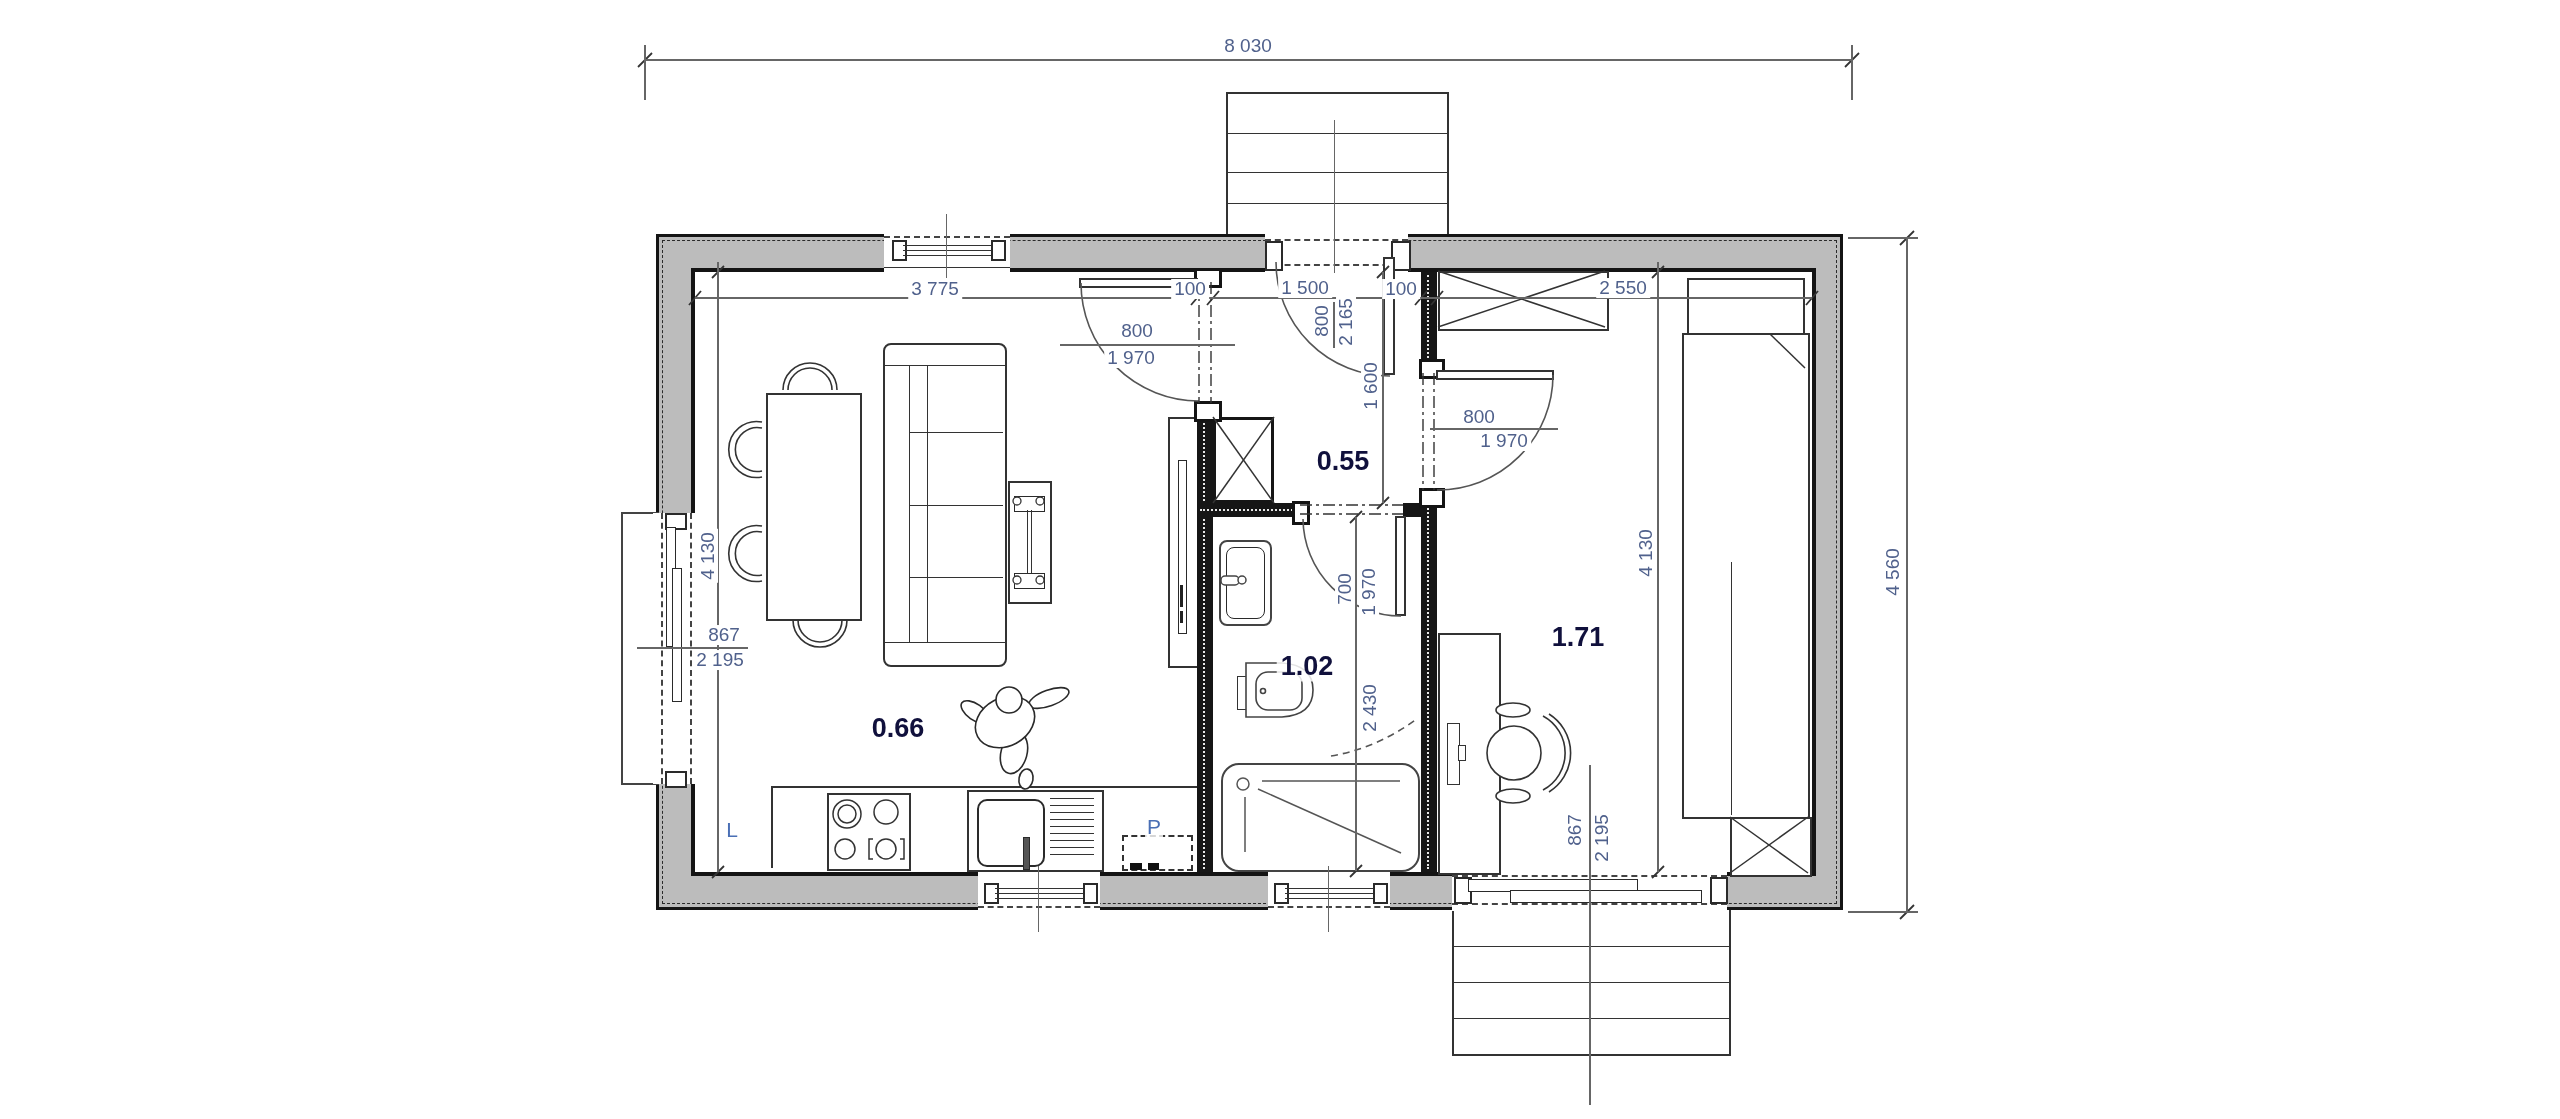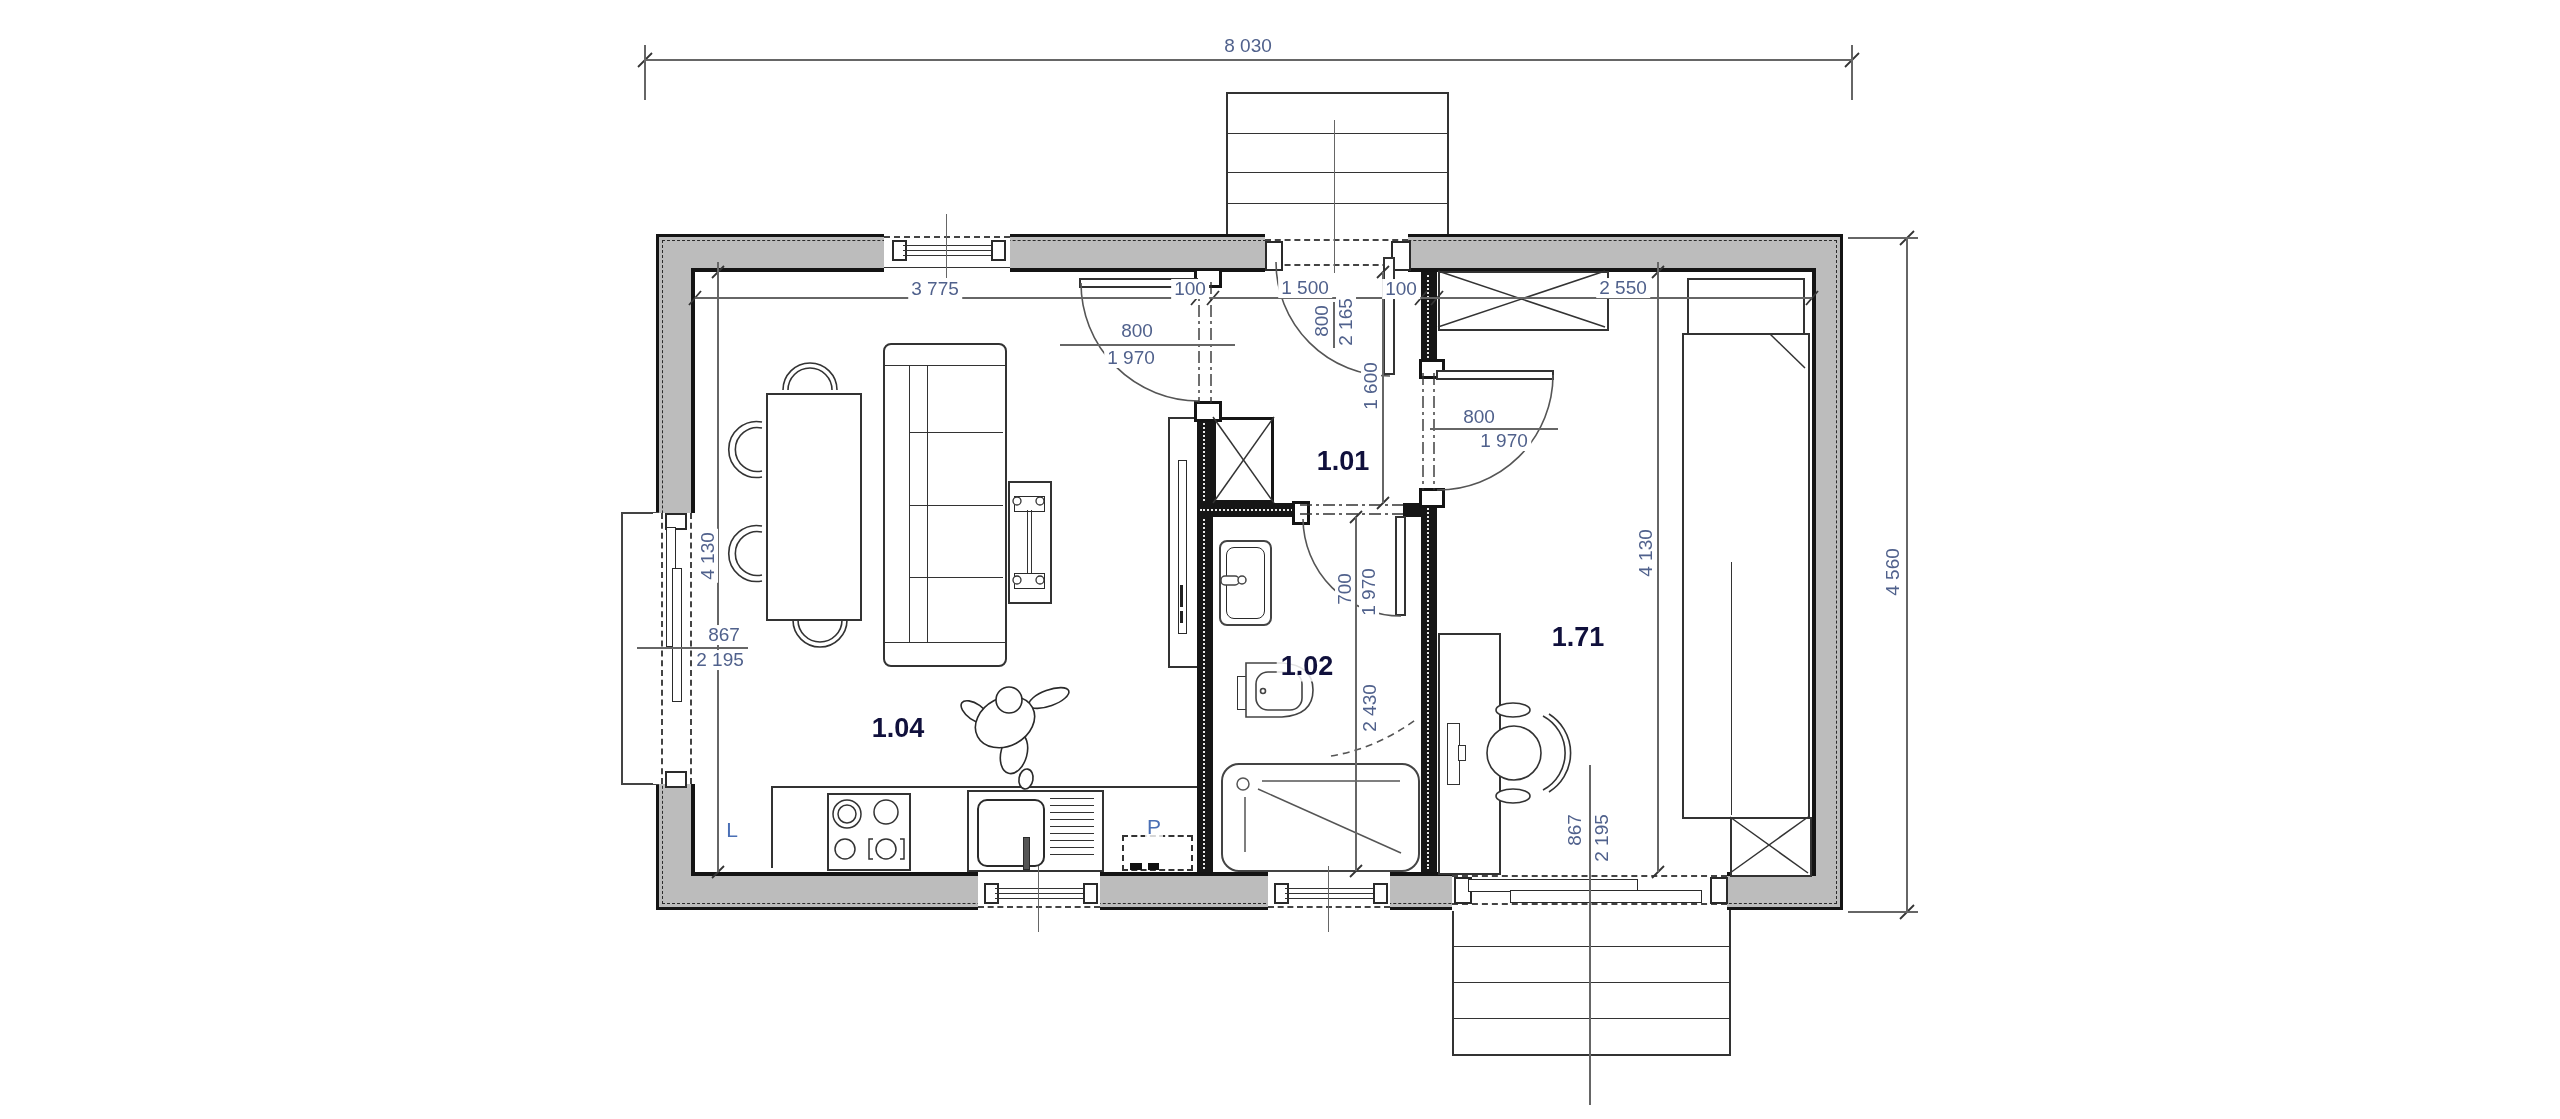--- a/index.html
+++ b/index.html
@@ -364,21 +364,21 @@
   <div class="dim" style="left:1131px;top:358px;">1 970</div>
   <div class="dim" style="left:1479px;top:417px;">800</div>
   <div class="dim" style="left:1504px;top:441px;">1 970</div>
   <div class="dim v" style="left:1345px;top:589px;">700</div>
   <div class="dim v" style="left:1369px;top:592px;">1 970</div>
   <div class="dim" style="left:724px;top:635px;">867</div>
   <div class="dim" style="left:720px;top:660px;">2 195</div>
   <div class="dim v" style="left:1575px;top:830px;">867</div>
   <div class="dim v" style="left:1602px;top:838px;">2 195</div>
 
-  <div class="room-label" style="left:1343px;top:461px;">1.01</div>
+  <div class="room-label" style="left:1343px;top:461px;">0.55</div>
   <div class="room-label" style="left:1307px;top:637px;margin-top:29px;">1.02</div>
   <div class="room-label" style="left:1578px;top:637px;">1.71</div>
-  <div class="room-label" style="left:898px;top:728px;">1.04</div>
+  <div class="room-label" style="left:898px;top:728px;">0.66</div>
 
   <div class="app-label" style="left:732px;top:830px;">L</div>
   <div class="app-label" style="left:1154px;top:827px;">P</div>
 
 </div>
 
 </body></html>

